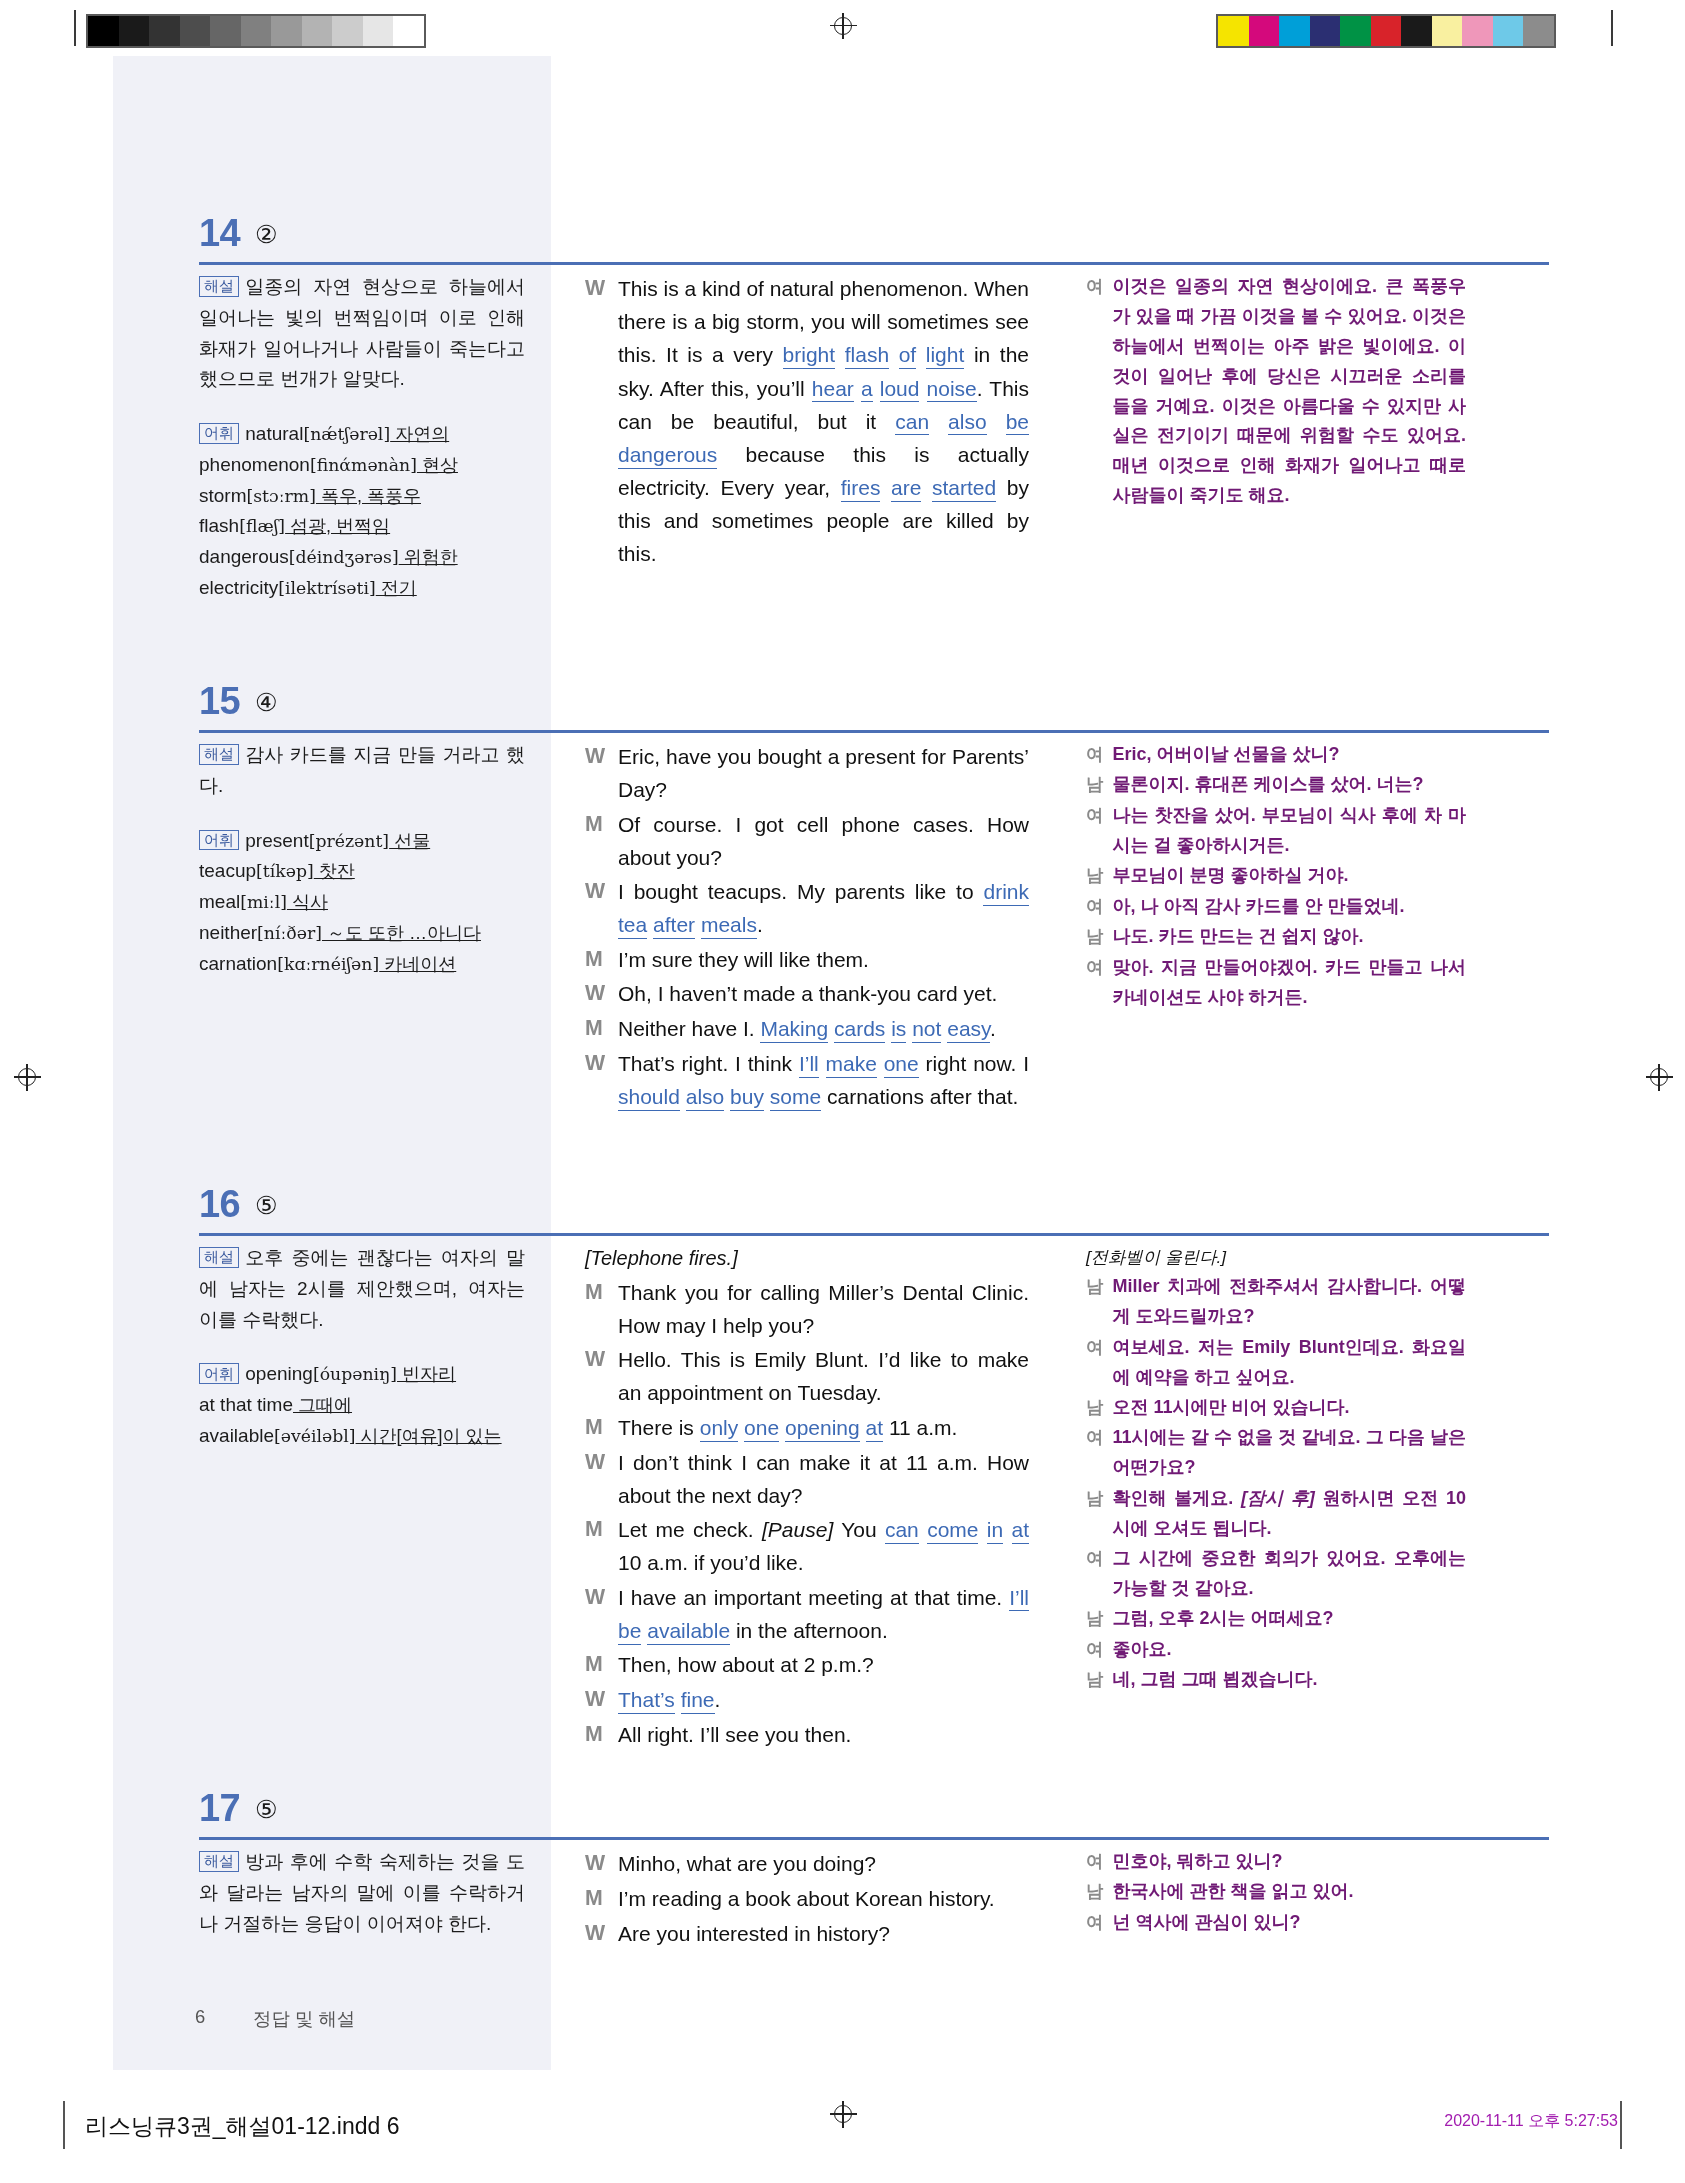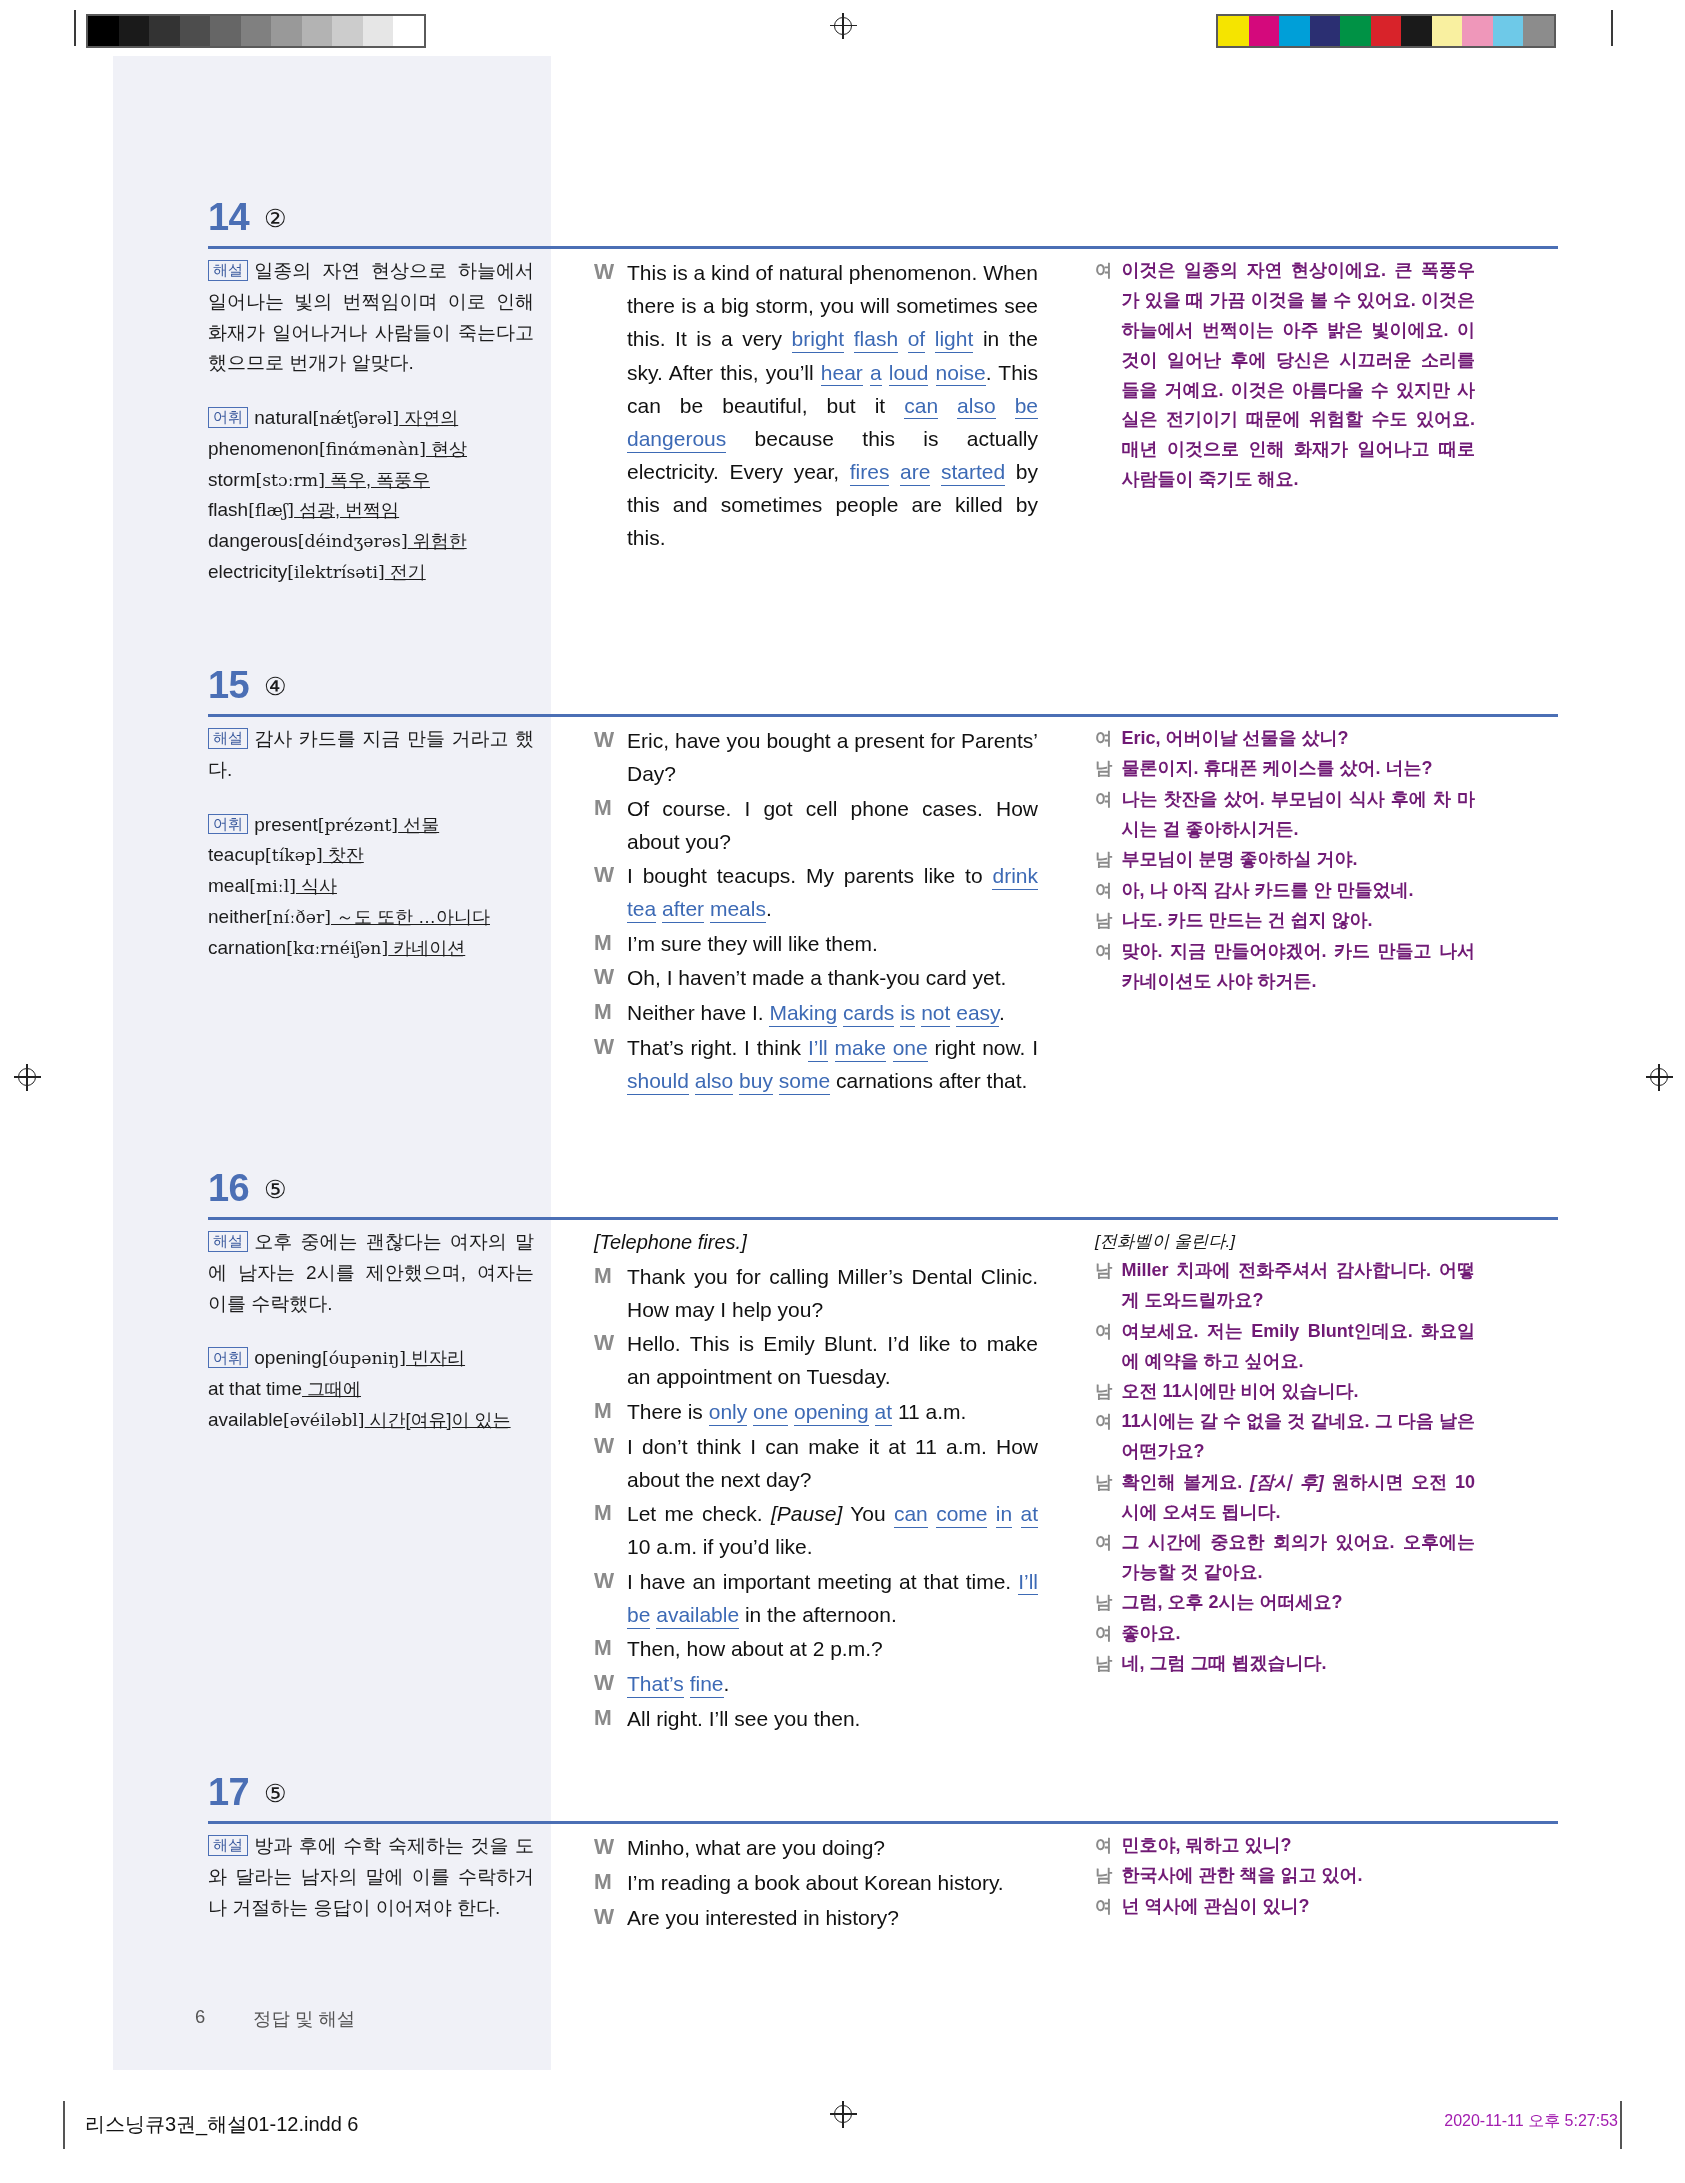--- a/index.html
+++ b/index.html
@@ -13,21 +13,21 @@
   .color-strip{position:absolute;top:14px;left:1216px;display:flex;border:2.3px solid #5a5a5a;}
   .color-strip .sw{width:30.5px;height:30px;}
   .reg-mark{position:absolute;width:26.5px;height:26.5px;}
   .reg-mark .c1{position:absolute;left:0;top:12px;width:26.5px;height:1.7px;background:#222;}
   .reg-mark .c2{position:absolute;left:12px;top:0;width:1.7px;height:26.5px;background:#222;}
   .reg-mark .c3{position:absolute;left:4px;top:4px;width:16px;height:16px;border:1.7px solid #222;border-radius:50%;}
   .tintband{position:absolute;left:113px;top:56px;width:438px;height:2014px;background:#f0f1f7;}
 
   .content{position:absolute;left:113px;top:56px;width:1492px;height:2014px;}
 
-  .qblock{position:absolute;left:13px;width:1492px;}
+  .qblock{position:absolute;left:4px;width:1492px;margin-top:16px;}
 
   .qhead{position:relative;height:65px;}
   .qnum{position:absolute;left:82px;top:4.6px;font-size:38px;font-weight:bold;color:#4b6fb5;letter-spacing:-0.6px;}
   .qans{position:absolute;left:138px;top:12.7px;font-size:25px;color:#1b1b1b;}
   .qrule{position:absolute;left:82px;top:55px;width:1350px;height:2.9px;background:#4b6fb5;}
 
   .cols{position:relative;}
   .col-left{position:absolute;left:82px;top:0;width:326px;}
   .col-mid{position:absolute;left:468px;top:0;width:444px;}
   .col-right{position:absolute;left:969px;top:0;width:380px;}
@@ -51,21 +51,21 @@
   .kutt{flex:1;font-size:18px;line-height:1.66;color:#701a75;text-align:justify;font-weight:bold;}
   .kstage{font-size:17.3px;font-style:italic;color:#141414;line-height:1.66;margin-bottom:0.6px;}
 
   
   .folio{position:absolute;left:82px;font-size:18.4px;color:#555;}
   .folio-title{position:absolute;left:140px;font-size:18.4px;color:#555;}
 
   .printbar{position:absolute;left:0;top:2109px;width:1686px;height:40px;}
   .pb-rule{position:absolute;left:63px;top:-8px;width:1.7px;height:48px;background:#555;}
   .pb-rule2{position:absolute;left:1620px;top:-8px;width:1.7px;height:48px;background:#555;}
-  .pb-left{position:absolute;left:85px;top:2.3px;font-size:20px;color:#111;}
+  .pb-left{position:absolute;left:85px;top:2.3px;font-size:23px;color:#111;}
   .pb-right{position:absolute;right:68px;top:2.3px;font-size:16px;color:#a21caf;margin-left:9px;}
 </style>
 </head>
 <body>
 
 <div id="page">
 
   <div class="grey-strip" id="greystrip">
       <div class="sw" style="background: rgb(0, 0, 0);"></div>
       <div class="sw" style="background: rgb(26, 26, 26);"></div>

